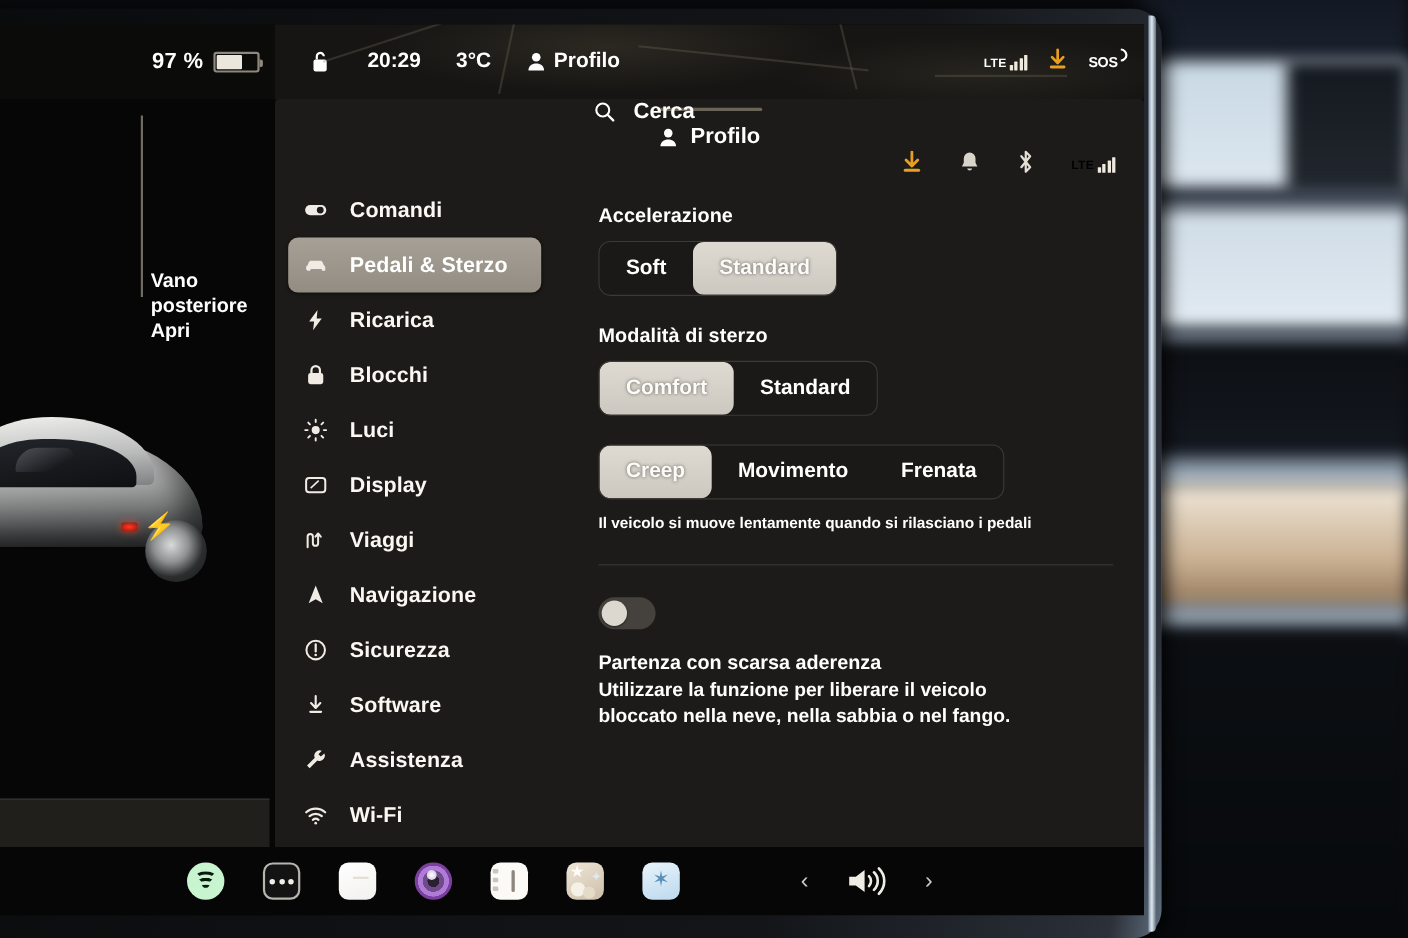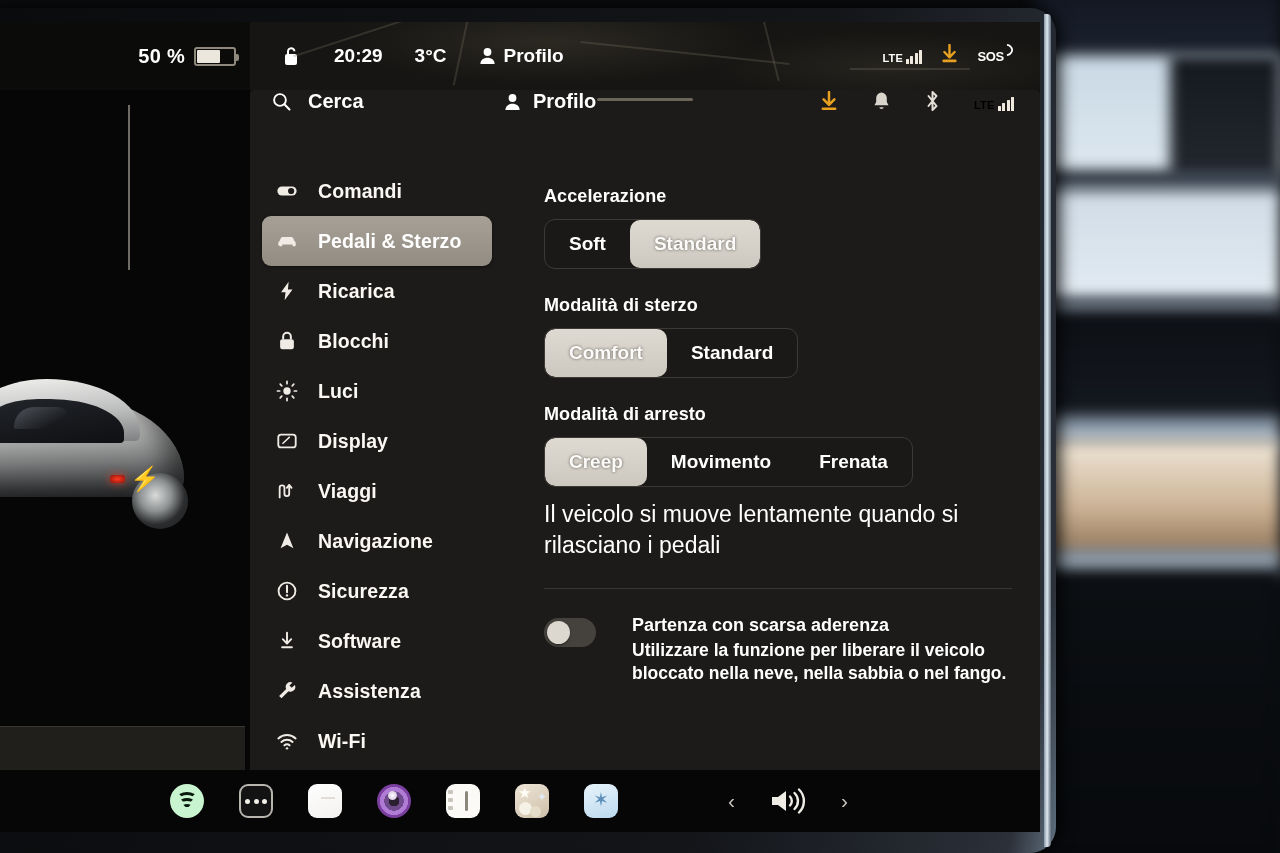--- a/index.html
+++ b/index.html
@@ -58,21 +58,21 @@
                width:3px; height:7px; background:#8e887d; border-radius:0 2px 2px 0; }
   .batt-fill { position:absolute; left:1px; top:1px; bottom:1px;
                background:#ece7dd; border-radius:1px; }
 
   #sb-main {
     flex:1; height:68px; display:flex; align-items:center; gap:0;
     background:
       radial-gradient(ellipse 300px 60px at 300px 20px, rgba(70,64,52,.45), transparent 70%),
       radial-gradient(ellipse 260px 50px at 640px 44px, rgba(62,58,48,.4), transparent 70%),
       #161513;
-    padding:0 28px 0 18px; position:relative; overflow:hidden;
+    padding:0 16px 0 18px; position:relative; overflow:hidden;
   }
   #sb-main .maproad { position:absolute; background:rgba(120,112,96,.30); }
   .sb-item { display:flex; align-items:center; gap:8px; padding:0 16px;
              font-size:19px; font-weight:bold; color:#fff; white-space:nowrap; }
   #sb-right { margin-left:auto; display:flex; align-items:center; gap:18px;
               padding-right:8px; }
   .lte-grp { display:flex; align-items:flex-end; gap:3px; }
   .lte-txt { font-size:11px; font-weight:bold; letter-spacing:.2px; }
   .bars { display:flex; align-items:flex-end; gap:1.5px; height:15px; }
   .bars i { width:3px; background:#efe9de; display:block; border-radius:.5px; }
@@ -129,21 +129,21 @@
   #corner-zero { position:absolute; left:4px; bottom:10px; display:flex;
                  align-items:center; gap:9px; color:#4e4a45; font-size:23px; }
 
   
   #settings { position:absolute; left:250px; top:68px; width:790px; bottom:22px;
               background:#1c1b19; border-radius:4px 4px 0 0; overflow:hidden; }
   #handle { position:absolute; left:50%; transform:translateX(-50%); top:8px;
             width:96px; height:3px; background:#6b6458; border-radius:2px; }
 
   #set-head { position:absolute; left:0; top:0; width:100%; height:62px;
-              display:flex; align-items:flex-start; }
+              display:flex; align-items:center;flex-direction:column; }
   .sh-search { width:254px; display:flex; align-items:center; gap:17px;
                padding-left:22px; color:#fff; font-size:20px; font-weight:bold; }
   .sh-title { display:flex; align-items:center; gap:12px; color:#fff;
               font-size:20px; font-weight:bold; }
   .sh-icons { margin-left:auto; display:flex; align-items:center; gap:33px;
               padding-right:26px; }
 
   
   #sidenav { position:absolute; left:0; top:62px; width:254px; bottom:0;
              padding-top:14px; overflow:hidden; }
@@ -163,24 +163,24 @@
   .grp-label { color:#fff; font-size:18px; font-weight:bold; margin-bottom:12px;
                letter-spacing:.1px; }
   .seg { display:inline-flex; border:1px solid #3d3a35; border-radius:11px;
          overflow:hidden; background:#1a1917; margin-bottom:26px; }
   .seg .opt { padding:0 24px; height:48px; display:flex; align-items:center;
               justify-content:center; color:#fff; font-size:19px; font-weight:bold;
               cursor:pointer; white-space:nowrap; }
   .seg .opt.on { background:linear-gradient(180deg,#dedad2,#cdc8bf);
                  color:#fcfbf9; text-shadow:0 0 3px rgba(90,85,78,.95);
                  border-radius:10px; }
-  .hint { color:#fff; font-size:23px; font-weight:normal; line-height:1.33;
+  .hint { color:#fff; font-size:14px; font-weight:bold; line-height:1.33;
           max-width:450px; margin:-14px 0 0 0; }
   .divider { height:1px; background:#3b3833; margin:28px 0 26px 0; }
-  .togrow { display:flex; gap:36px; align-items:flex-start; }
+  .togrow { display:flex; gap:20px; align-items:flex-start;flex-direction:column; }
   .switch { width:52px; height:29px; border-radius:15px; background:#45423d;
             position:relative; flex:none; margin-top:3px; cursor:pointer; }
   .switch .knob { position:absolute; top:3px; left:3px; width:23px; height:23px;
                   border-radius:50%; background:#ddd8cf; box-shadow:0 1px 2px rgba(0,0,0,.5); }
   .tog-title { color:#fff; font-size:18px; font-weight:bold; margin-bottom:3px; }
   .tog-sub { color:#fff; font-size:17.5px; font-weight:bold; line-height:1.33;
              max-width:400px; }
 
   
   #dock { position:absolute; left:0; bottom:0; width:1040px; height:62px;
@@ -246,21 +246,21 @@
   <div class="bg-band bg-dark2"></div>
 </div>
 
 <div id="bezel"></div>
 <div id="bezel-edge"></div>
 
 <div id="screen">
 
   <div id="statusbar">
     <div id="sb-left">
-      <span class="batt-pct">50 %</span>
+      <span class="batt-pct">97 %</span>
       <span class="batt-icon">
         <span class="batt-fill" id="battfill" style="width: 23.04px;"></span>
       </span>
     </div>
 
     <div id="sb-main">
       <div class="maproad" style="left:40px;top:10px;width:150px;height:2px;transform:rotate(-18deg)"></div>
       <div class="maproad" style="left:210px;top:-6px;width:2px;height:70px;transform:rotate(12deg)"></div>
       <div class="maproad" style="left:330px;top:30px;width:210px;height:2px;transform:rotate(6deg)"></div>
       <div class="maproad" style="left:520px;top:-4px;width:2px;height:64px;transform:rotate(-14deg)"></div>
@@ -298,20 +298,25 @@
             <rect x="2.4" y="15.6" width="14.2" height="2.6" rx="1.3" fill="#e8a020"></rect>
           </svg>
         </span>
         <span class="sos">SOS</span>
       </div>
     </div>
   </div>
 
   <div id="carpanel">
     <div class="callout-line"></div>
+    <div class="callout-txt">
+      <div>Vano</div>
+      <div>posteriore</div>
+      <div>Apri</div>
+    </div>
 
     <div id="car">
       <div class="car-body"></div>
       <div class="car-roof"></div>
       <div class="car-glass"></div>
       <div class="wheel rear"></div>
 
       <div class="charge-dot"></div>
       <div class="bolt-ic">⚡</div>
     </div>
@@ -514,21 +519,20 @@
           <span class="opt">Soft</span>
           <span class="opt on">Standard</span>
         </div>
 
       <div class="grp-label">Modalità di sterzo</div>
       <div class="seg" id="seg-steer">
           <span class="opt on">Comfort</span>
           <span class="opt">Standard</span>
         </div>
 
-      <div class="grp-label">Modalità di arresto</div>
       <div class="seg" id="seg-stop">
           <span class="opt on">Creep</span>
           <span class="opt">Movimento</span>
           <span class="opt">Frenata</span>
         </div>
       <div class="hint">Il veicolo si muove lentamente quando si rilasciano i pedali</div>
 
       <div class="divider"></div>
 
       <div class="togrow">

